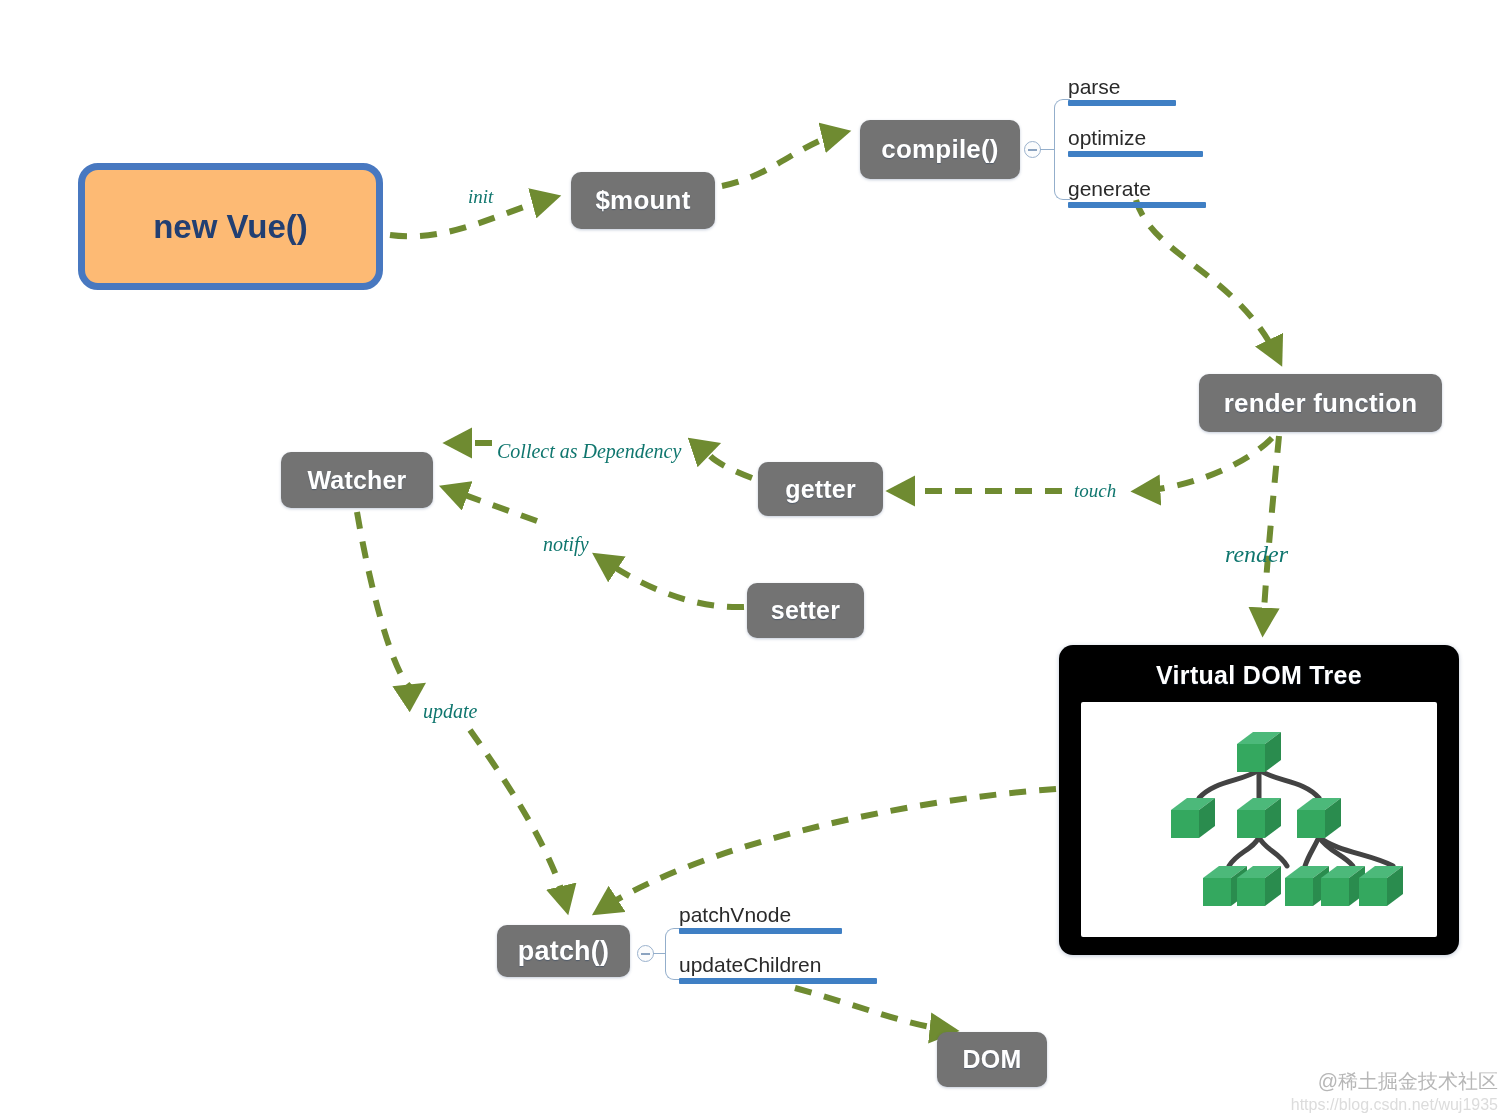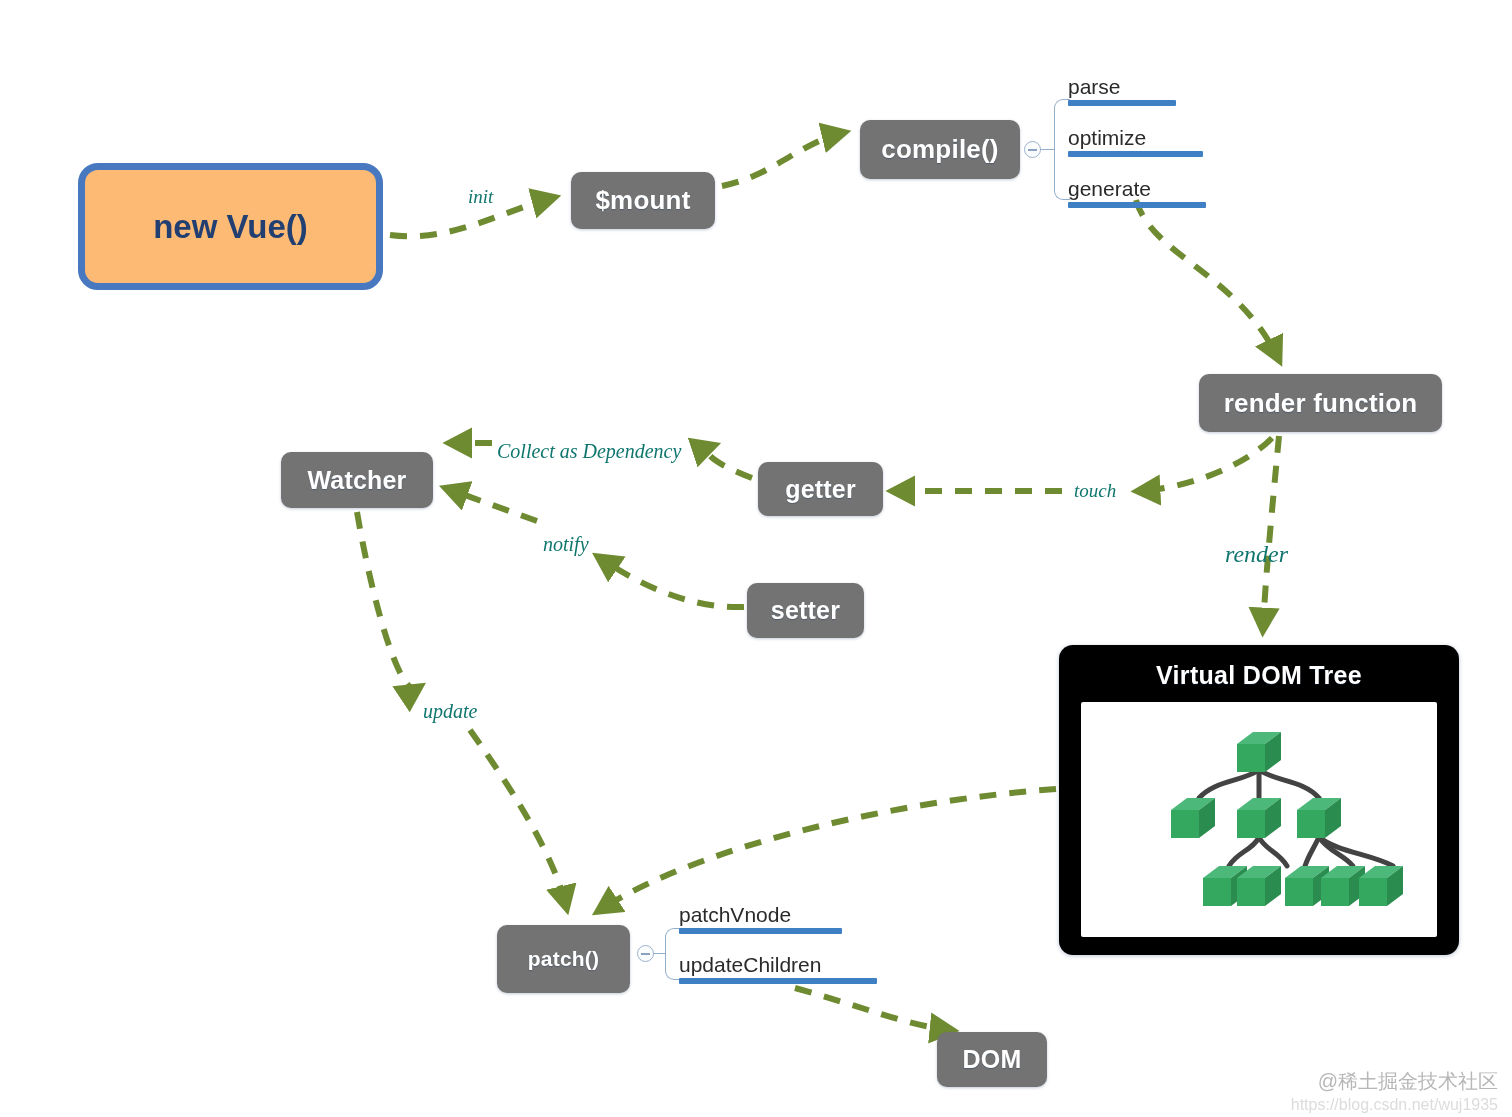--- a/index.html
+++ b/index.html
@@ -230,21 +230,21 @@
   </div>
 
   <div class="node" style="left:758px; top:462px; width:125px; height:54px; font-size:25px;">
     <span>getter</span>
   </div>
 
   <div class="node" style="left:747px; top:583px; width:117px; height:55px; font-size:25px;">
     <span>setter</span>
   </div>
 
-  <div class="node" style="left:497px; top:925px; width:133px; height:68px; font-size:21px;">
+  <div class="node" style="left:497px; top:925px; width:133px; height:52px; font-size:27px;">
     <span>patch()</span>
   </div>
 
   <div class="node" style="left:937px; top:1032px; width:110px; height:55px; font-size:25px;">
     <span>DOM</span>
   </div>
 
   <div class="vdom-panel" style="left:1059px; top:645px; width:400px; height:310px;">
     <div class="vdom-title">Virtual DOM Tree</div>
     <div class="vdom-inner">

